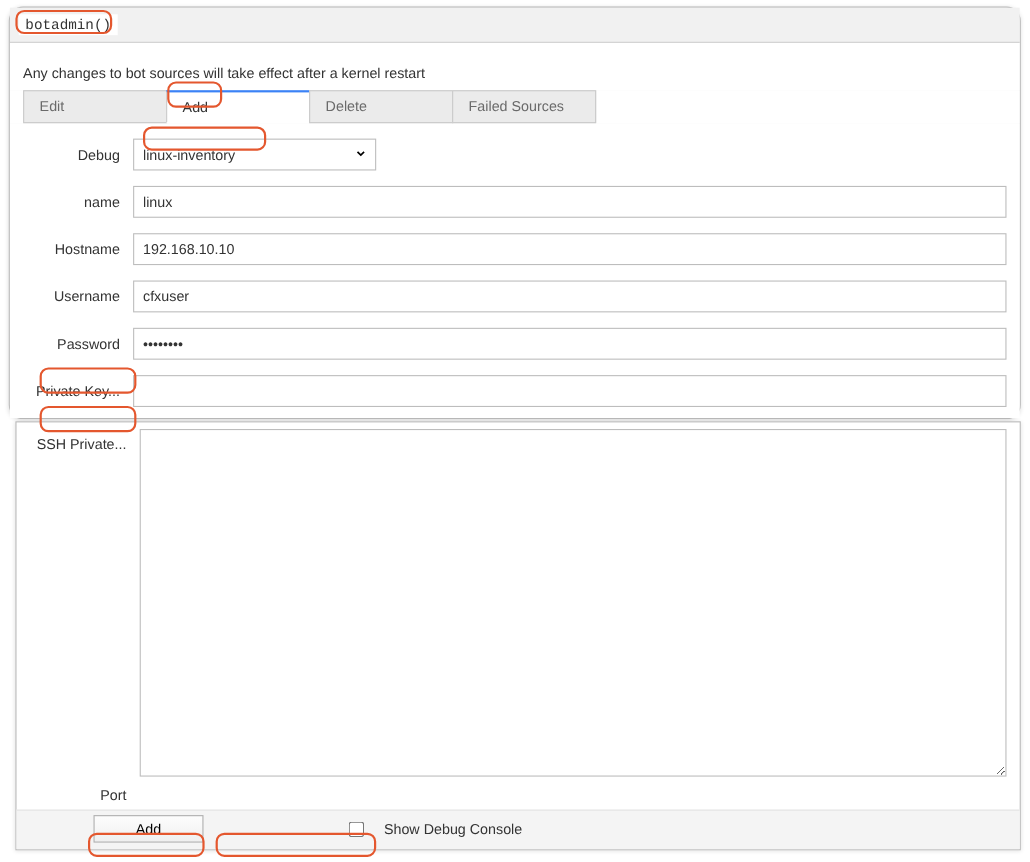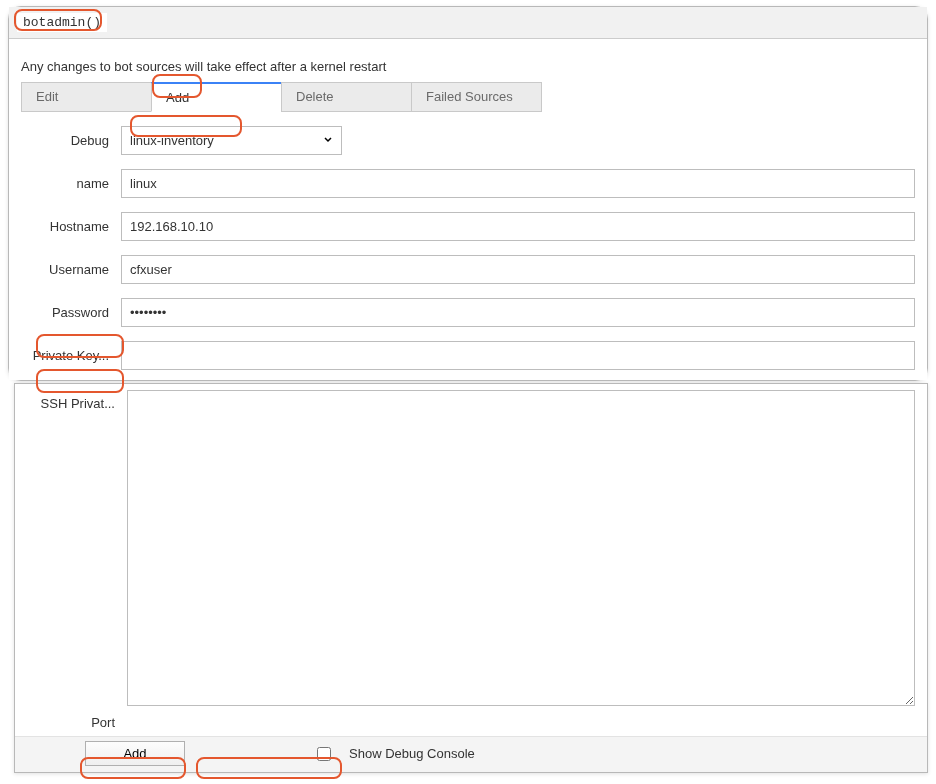--- a/index.html
+++ b/index.html
@@ -248,21 +248,21 @@
         <input type="text" value="" style="">
       </div>
     </div>
 
   </div>
 </div>
 
 <div class="outer2">
 
   <div class="row2">
-    <div class="lbl trunc">SSH Privat...</div>
+    <div class="lbl trunc">SSH Private...</div>
     <div class="ctrl">
       <textarea class="big" style=""></textarea>
     </div>
   </div>
 
   <div class="row2" style="align-items:center;padding-top:0">
     <div class="lbl" style="padding-top:0">Port</div>
   </div>
 
   <div class="footer">

